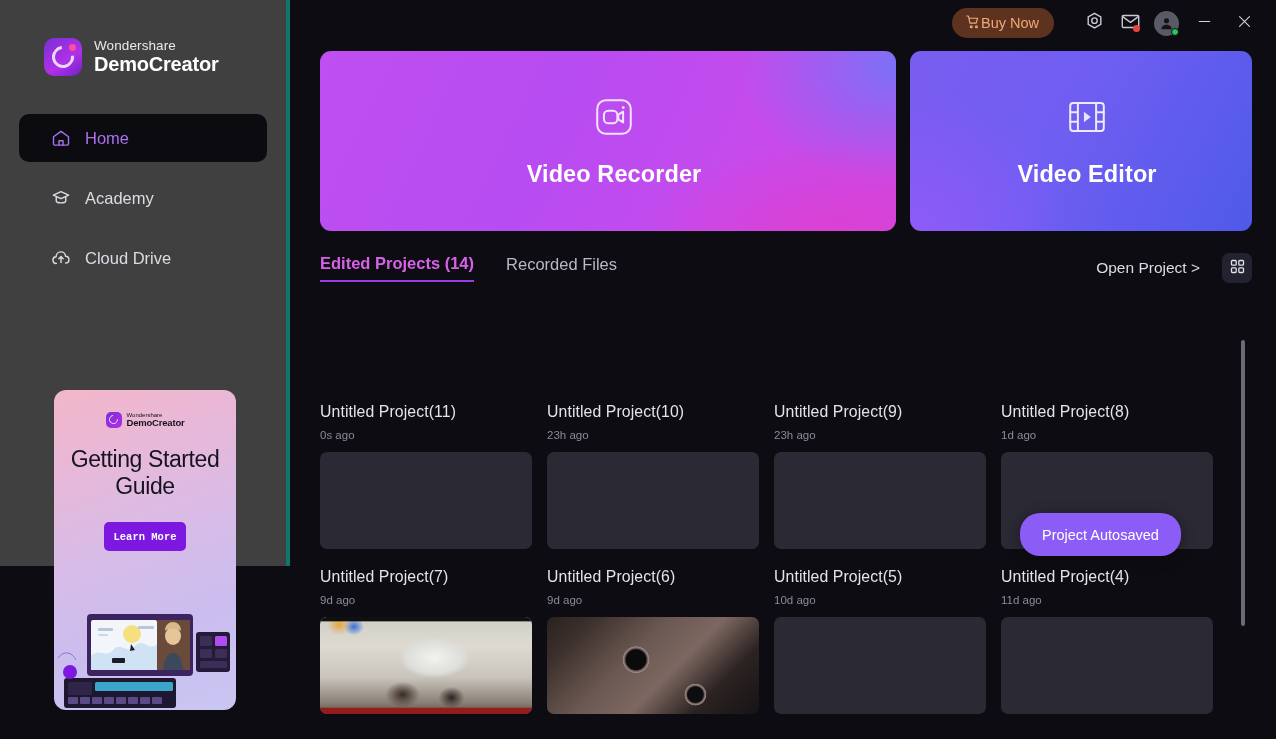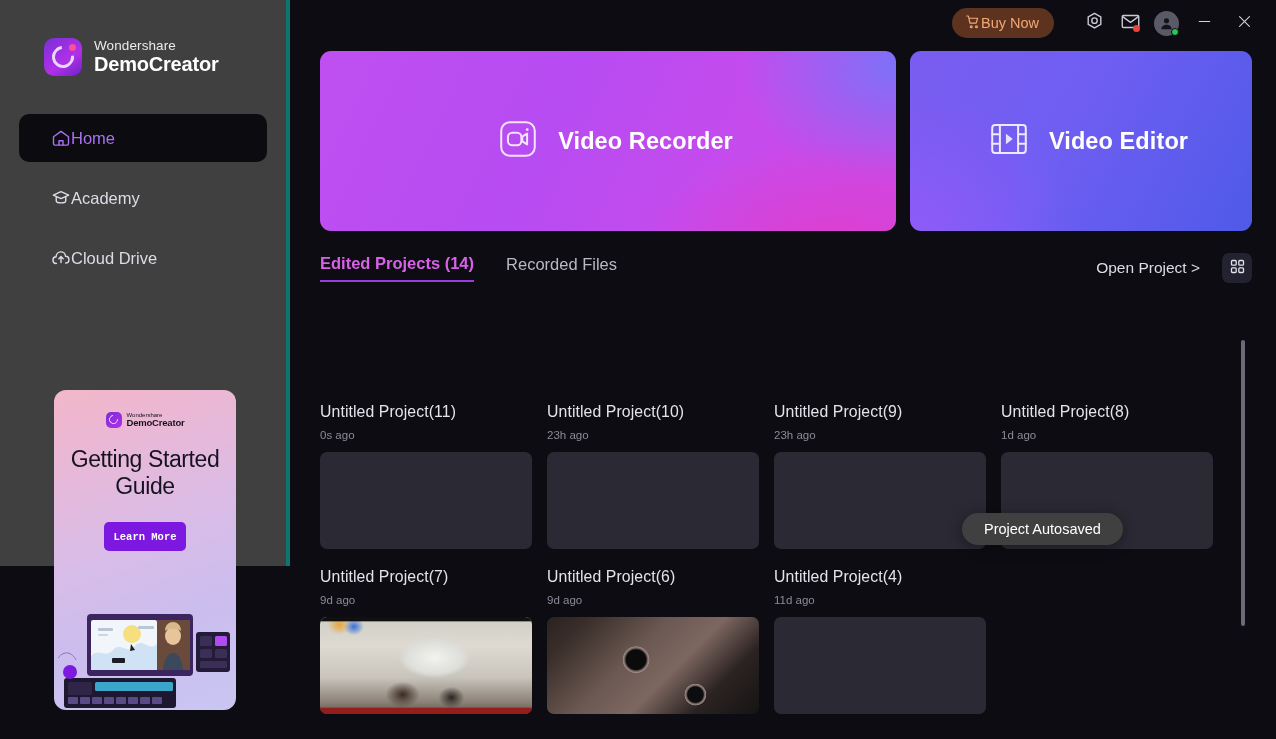--- a/index.html
+++ b/index.html
@@ -32,21 +32,21 @@
   .brand-logo .dot {
     position: absolute; right: 6px; top: 6px; width: 7px; height: 7px;
     border-radius: 50%; background: #ff4d9d;
   }
   .brand-text { line-height: 1.05; }
   .brand-top { font-size: 13.5px; color: #e9e9ef; font-weight: 400; letter-spacing: .1px; }
   .brand-bottom { font-size: 20px; color: #ffffff; font-weight: 700; letter-spacing: -.2px; margin-top: 1px; }
 
   .nav { margin-top: 38px; padding: 0 19px; }
   .nav-item {
-    display: flex; align-items: center; 
+    display: flex; align-items: center; gap: 14px;
     height: 48px; padding-left: 32px; border-radius: 10px;
     color: #dcdce4; font-size: 16.5px; cursor: pointer; margin-bottom: 12px;
   }
   .nav-item.active { background: #0c0b10; color: #a970f0; }
   .nav-item .ic { width: 20px; height: 20px; display:flex; align-items:center; justify-content:center; }
   .nav-item .ic svg { display:block; }
 
   .promo {
     position: absolute; left: 54px; top: 390px;
     width: 182px; height: 320px; border-radius: 12px; overflow: hidden;
@@ -87,21 +87,21 @@
   .tb-ic { width: 36px; height: 36px; display:flex; align-items:center; justify-content:center; cursor:pointer; position:relative; }
   .badge-red { position:absolute; right:8px; bottom:9px; width:7px; height:7px; border-radius:50%; background:#e8453c; }
   .badge-green { position:absolute; right:5px; bottom:5px; width:8px; height:8px; border-radius:50%; background:#25c85a; border:1.5px solid #0d0c12; }
   .avatar-ic { width:25px; height:25px; border-radius:50%; background:#5a5a66; display:flex; align-items:center; justify-content:center; }
   .win-btn { width: 40px; height: 40px; display:flex; align-items:center; justify-content:center; cursor:pointer; }
 
   
   #hero { display: flex; gap: 14px; padding: 5px 26px 0 30px; }
   .hero-card {
     height: 180px; border-radius: 11px; position: relative; overflow: hidden; cursor: pointer;
-    display:flex; flex-direction: row; align-items:center; justify-content:center; gap: 17px; padding-left: 12px;
+    display:flex; flex-direction: column; align-items:center; justify-content:center; gap: 17px; padding-left: 12px;
   }
   .hero-card.recorder {
     flex: 0 0 576px;
     background:
       radial-gradient(ellipse 300px 170px at 88% 108%, rgba(226,60,200,.75) 0%, rgba(226,60,200,0) 62%),
       radial-gradient(ellipse 260px 200px at 100% 8%, rgba(110,120,250,.85) 0%, rgba(110,120,250,0) 60%),
       linear-gradient(115deg,#bf4ff0 0%,#b74cf2 40%,#c64bec 72%,#cf47e4 100%);
   }
   .hero-card.editor {
     flex: 0 0 342px;
@@ -152,22 +152,22 @@
     background:
       radial-gradient(circle 19px at 42% 44%, #0b0b0c 0%, #0b0b0c 52%, #6d5f5c 60%, #9b8a86 68%, rgba(155,138,134,0) 72%),
       radial-gradient(circle 15px at 70% 80%, #0d0d0f 0%, #0d0d0f 52%, #6d5f5c 60%, #9b8a86 70%, rgba(155,138,134,0) 74%),
       radial-gradient(circle 6px at 40% 38%, #2a3a4a 0%, rgba(42,58,74,0) 80%),
       linear-gradient(135deg,#2a2220 0%,#3a2e2a 14%,#6b5852 40%,#7d6760 58%,#2b2322 78%,#161415 100%);
   }
   .thumb-empty { width:100%; height:100%; background:#2a2934; }
 
   
   #toast {
-    position: absolute; left: 672px; top: 513px; height: 32px; padding: 0 22px; border-radius: 20px;
-    background: #404040; color: #ffffff; font-size: 14.5px;
+    position: absolute; left: 730px; top: 513px; height: 43px; padding: 0 22px; border-radius: 20px;
+    background: #8b5cf6; color: #ffffff; font-size: 14.5px;
     display: flex; align-items: center; justify-content: center; z-index: 30;
     box-shadow: 0 2px 14px rgba(0,0,0,.35);
   }
 
   
   #scrollbar {
     position: absolute; right: 33px; top: 340px; width: 4px; height: 286px;
     border-radius: 2px; background: #6b6b78; cursor: pointer; z-index: 20;
   }
 </style>
@@ -409,20 +409,27 @@
             </div>
           </div>
           <div class="proj">
             <div class="proj-name">Untitled Project(6)</div>
             <div class="proj-time">9d ago</div>
             <div class="proj-thumb">
               <div class="thumb-camera"></div>
             </div>
           </div>
           <div class="proj">
+            <div class="proj-name">Untitled Project(5)</div>
+            <div class="proj-time">10d ago</div>
+            <div class="proj-thumb">
+              <div class="thumb-empty"></div>
+            </div>
+          </div>
+          <div class="proj">
             <div class="proj-name">Untitled Project(4)</div>
             <div class="proj-time">11d ago</div>
             <div class="proj-thumb">
               <div class="thumb-empty"></div>
             </div>
           </div>
         </div>
     </div>
 
     <div id="toast">Project Autosaved</div>

